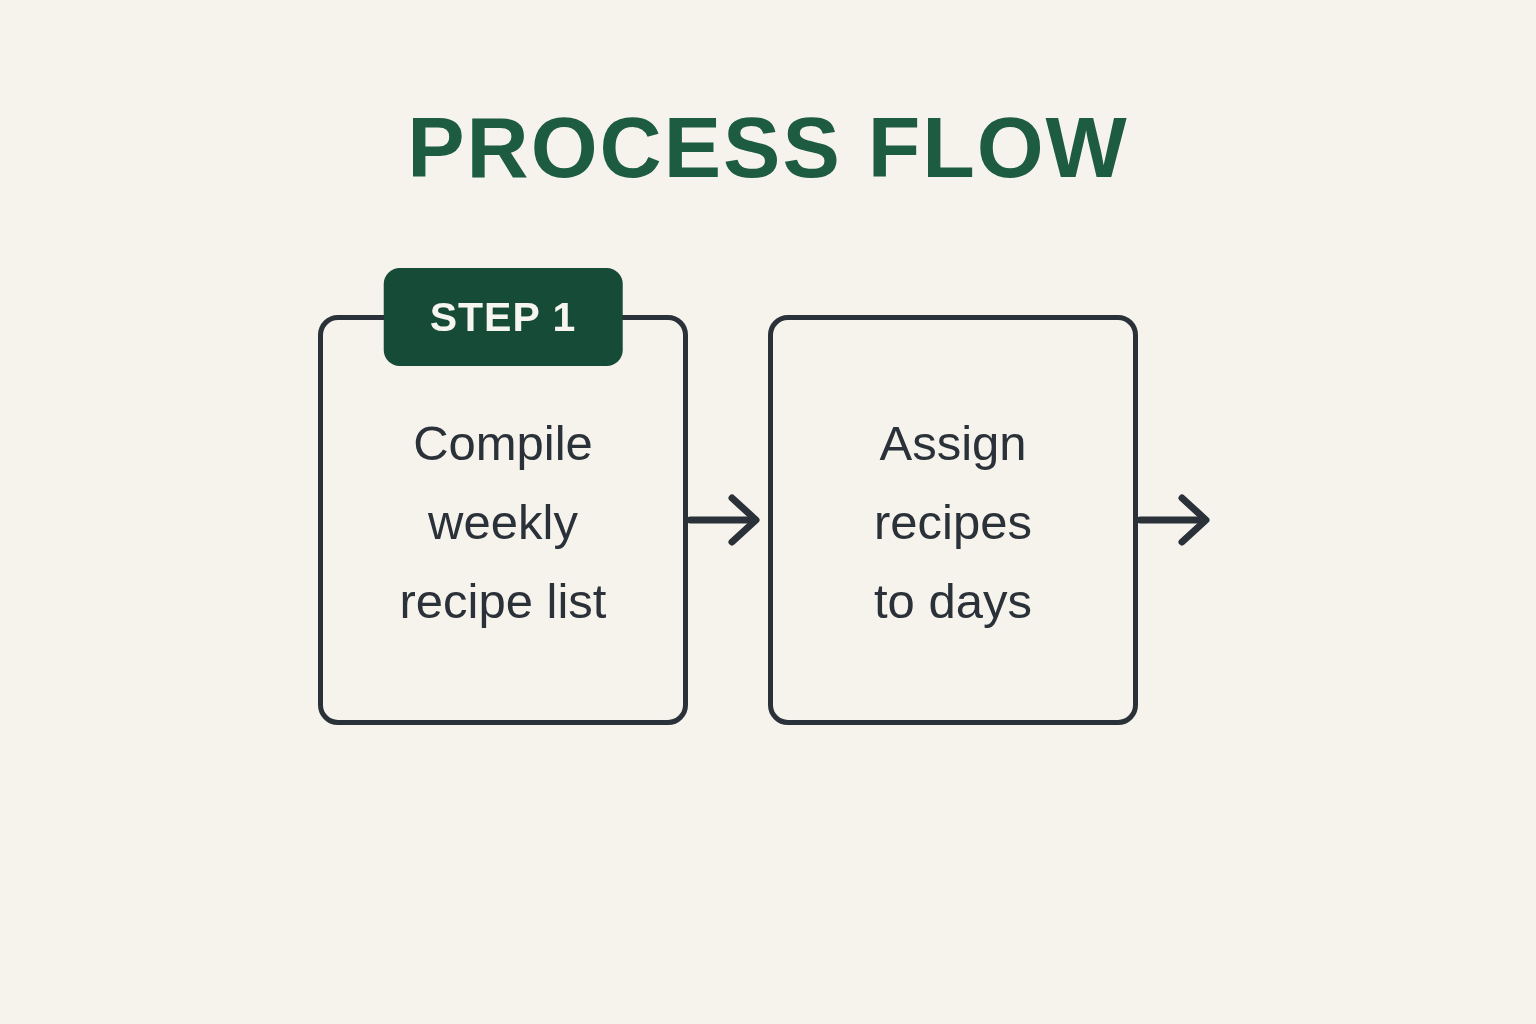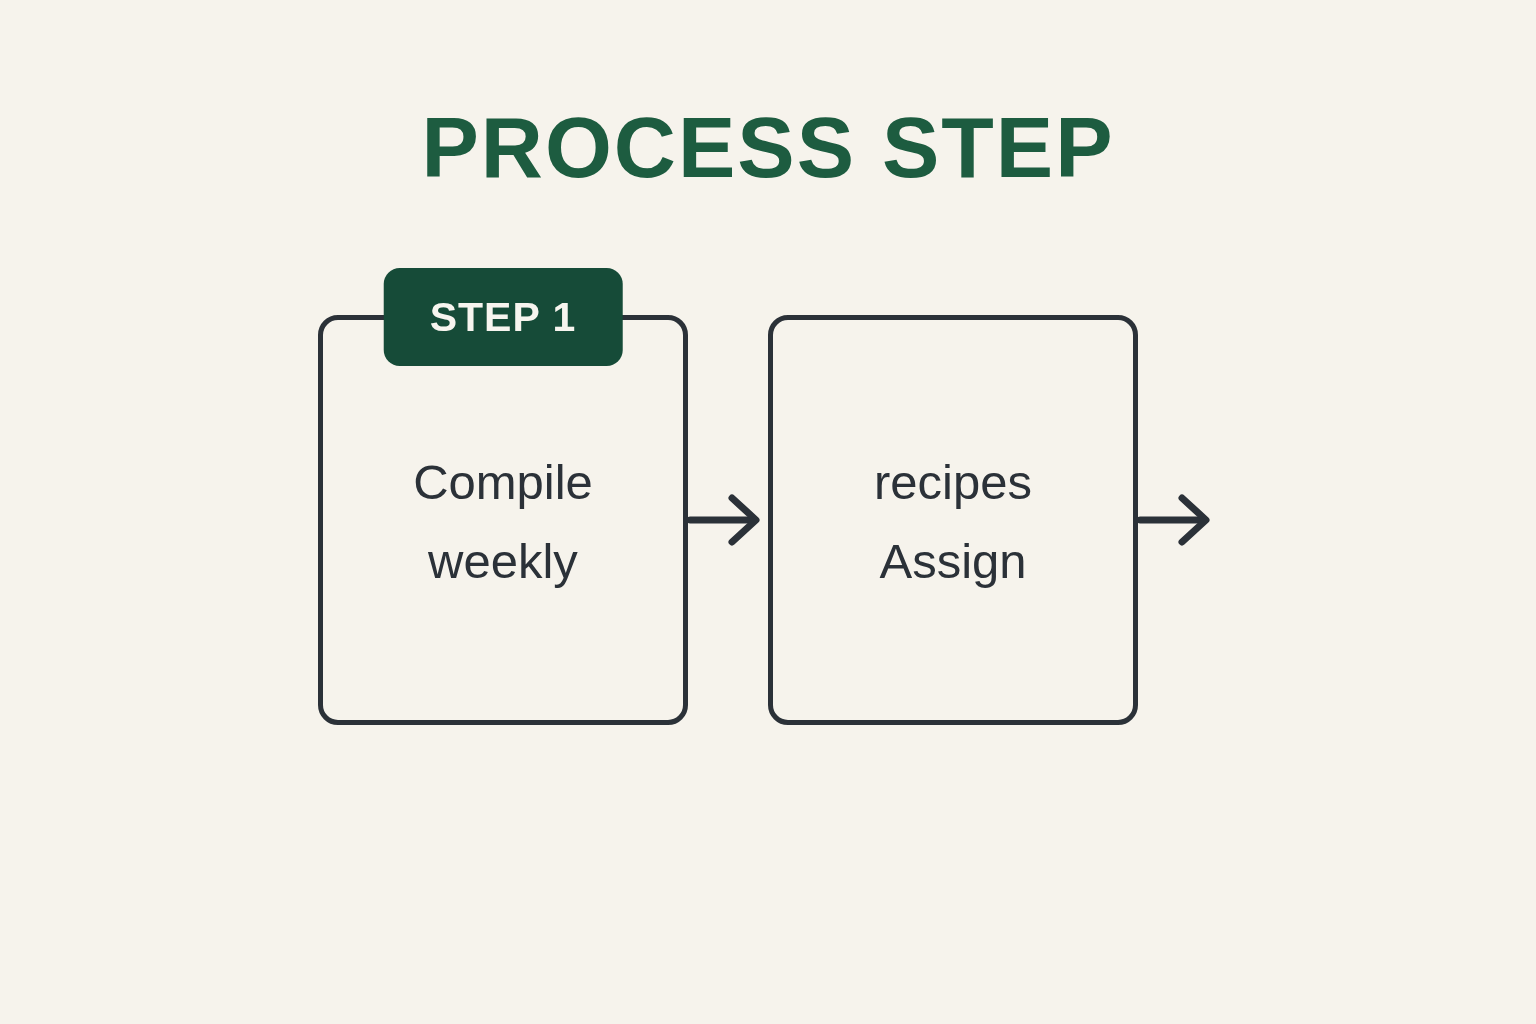--- a/index.html
+++ b/index.html
@@ -75,43 +75,45 @@
     height: 70px;
     display: flex;
     align-items: center;
     justify-content: center;
   }
   .arrow svg { display: block; }
 </style>
 </head>
 <body>
 
-<h1 class="page-title">PROCESS STEP</h1>
+<h1 class="page-title">PROCESS FLOW</h1>
 
 <div class="flow">
 
   <div class="step-box">
     <div class="step-badge">STEP 1</div>
     <div class="step-text">
       <div>Compile</div>
       <div>weekly</div>
+      <div>recipe list</div>
     </div>
   </div>
 
   <div class="arrow">
     <svg width="80" height="70" viewBox="0 0 80 70">
       <line x1="2" y1="35" x2="64" y2="35" stroke="#2b3138" stroke-width="7" stroke-linecap="round"></line>
       <polyline points="44,13 68,35 44,57" fill="none" stroke="#2b3138" stroke-width="7" stroke-linecap="round" stroke-linejoin="round"></polyline>
     </svg>
   </div>
 
   <div class="step-box">
     <div class="step-text">
+      <div>Assign</div>
       <div>recipes</div>
-      <div>Assign</div>
+      <div>to days</div>
     </div>
   </div>
 
   <div class="arrow">
     <svg width="80" height="70" viewBox="0 0 80 70">
       <line x1="2" y1="35" x2="64" y2="35" stroke="#2b3138" stroke-width="7" stroke-linecap="round"></line>
       <polyline points="44,13 68,35 44,57" fill="none" stroke="#2b3138" stroke-width="7" stroke-linecap="round" stroke-linejoin="round"></polyline>
     </svg>
   </div>
 

